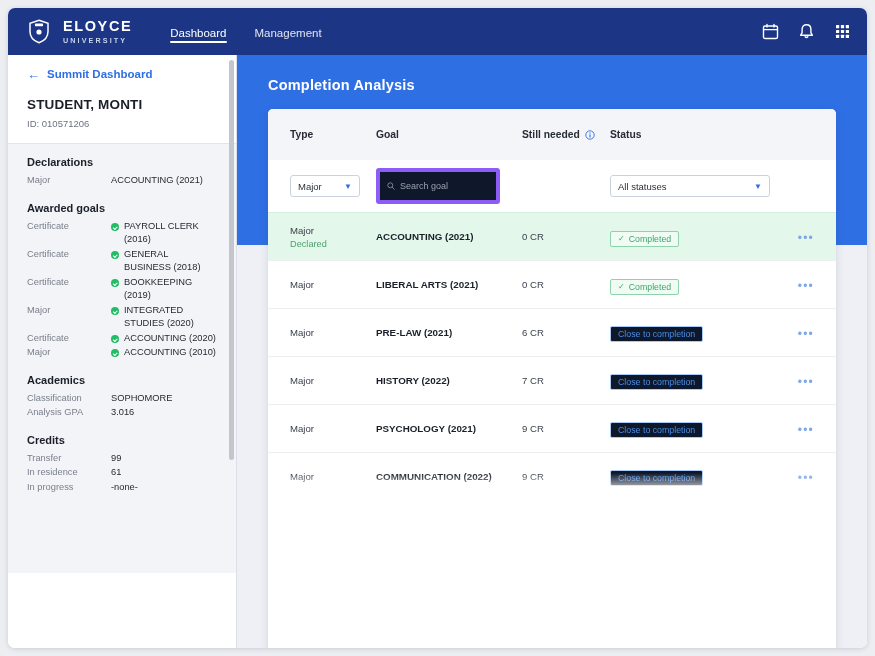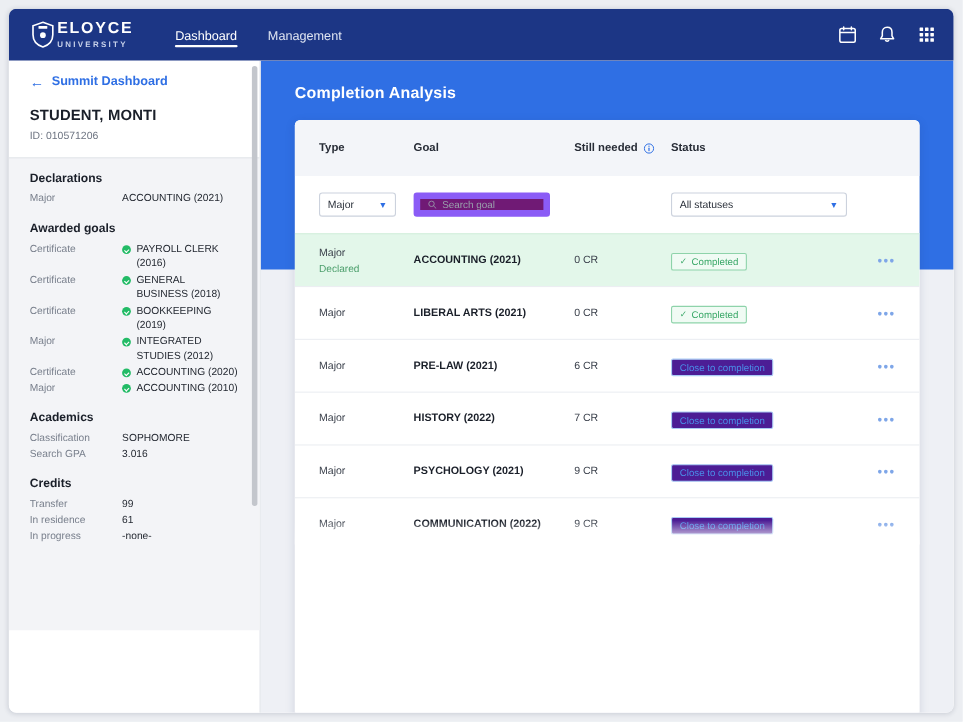--- a/index.html
+++ b/index.html
@@ -30,21 +30,21 @@
   .navbar {
     height: 47px;
     flex: 0 0 47px;
     background: #1c3685;
     display: flex;
     align-items: center;
     padding: 0 16px 0 20px;
     position: relative;
     z-index: 20;
   }
-  .brand { display: flex; align-items: center; gap: 2px; }
+  .brand { display: flex; align-items: center; gap: 13px; }
   .shield { width: 22px; height: 25px; display: block; }
   .brand-text { display: flex; flex-direction: column; line-height: 1; }
   .brand-name {
     color: #ffffff; font-size: 14.5px; font-weight: 700;
     letter-spacing: 1.6px;
   }
   .brand-sub {
     color: #c8d2ea; font-size: 7.2px; font-weight: 600;
     letter-spacing: 2.1px; margin-top: 3px;
   }
@@ -155,43 +155,43 @@
   .filters { display: flex; align-items: center; height: 52px; padding: 0 22px; }
   .select {
     height: 22px; border: 1px solid #ccd2dd; border-radius: 3px;
     background: #ffffff; display: flex; align-items: center;
     padding: 0 7px; font-size: 9.5px; color: #2b313b; cursor: pointer;
   }
   .select .chev { margin-left: auto; color: #2f6fe4; font-size: 8px; }
   .sel-type { width: 70px; }
   .sel-status { width: 160px; }
   .searchbox {
-    height: 22px; width: 124px; border: 6px solid #8b5cf6; border-radius: 3px;
-    background: #701a75; display: flex; align-items: center; gap: 5px;
+    height: 36px; width: 124px; border: 4px solid #8b5cf6; border-radius: 3px;
+    background: #0f172a; display: flex; align-items: center; gap: 5px;
     padding: 0 7px; cursor: text;
   }
   .search-ico { width: 8px; height: 8px; display: block; flex: 0 0 8px; }
   .search-ph { font-size: 9px; color: #9aa1ad; }
 
   .row {
     display: flex; align-items: center; height: 48px; padding: 0 22px;
     border-top: 1px solid #eceef2;
   }
   .row.hl { background: #e3f7ea; border-top: 1px solid #d4efdd; }
   .r-type { font-size: 9.6px; color: #3b414c; }
   .r-sub { font-size: 9.2px; color: #4c9f6c; margin-top: 3px; }
   .r-goal { font-size: 9.8px; font-weight: 700; color: #1a1f29; }
   .r-cr { font-size: 9.6px; color: #3b414c; }
   .badge {
     display: inline-flex; align-items: center; gap: 4px;
     height: 16px; padding: 0 7px; border-radius: 2px;
     font-size: 8.8px; border: 1px solid;
   }
   .badge.done { color: #3aa868; border-color: #8ed3aa; background: #f0fbf4; }
-  .badge.near { color: #4a8ee8; border-color: #a9cbf5; background: #4c1d95; text-align: center; }
+  .badge.near { color: #4a8ee8; border-color: #a9cbf5; background: #0f172a; text-align: center; }
   .chk { font-size: 8px; line-height: 1; }
   .dots { color: #7ea6e8; font-size: 12px; letter-spacing: 1.2px; cursor: pointer; line-height: 1; }
 </style>
 </head>
 <body>
 
 <div class="window">
 
   <div class="navbar">
     <div class="brand">
@@ -279,21 +279,21 @@
           <span class="sb-lbl">Certificate</span>
           <span class="sb-goal">
               <span class="dot"></span>
           <span class="goal-txt">BOOKKEEPING (2019)</span>
             </span>
         </div>
         <div class="sb-row">
           <span class="sb-lbl">Major</span>
           <span class="sb-goal">
               <span class="dot"></span>
-          <span class="goal-txt">INTEGRATED STUDIES (2012)</span>
+          <span class="goal-txt">INTEGRATED STUDIES (2020)</span>
             </span>
         </div>
         <div class="sb-row">
           <span class="sb-lbl">Certificate</span>
           <span class="sb-goal">
               <span class="dot"></span>
           <span class="goal-txt">ACCOUNTING (2020)</span>
             </span>
         </div>
         <div class="sb-row">
@@ -303,21 +303,21 @@
           <span class="goal-txt">ACCOUNTING (2010)</span>
             </span>
         </div>
 
         <div class="sb-h sp">Academics</div>
         <div class="sb-row">
           <span class="sb-lbl">Classification</span>
           <span class="sb-val">SOPHOMORE</span>
         </div>
         <div class="sb-row">
-          <span class="sb-lbl">Search GPA</span>
+          <span class="sb-lbl">Analysis GPA</span>
           <span class="sb-val">3.016</span>
         </div>
 
         <div class="sb-h sp">Credits</div>
         <div class="sb-row">
           <span class="sb-lbl">Transfer</span>
           <span class="sb-val">99</span>
         </div>
         <div class="sb-row">
           <span class="sb-lbl">In residence</span>

